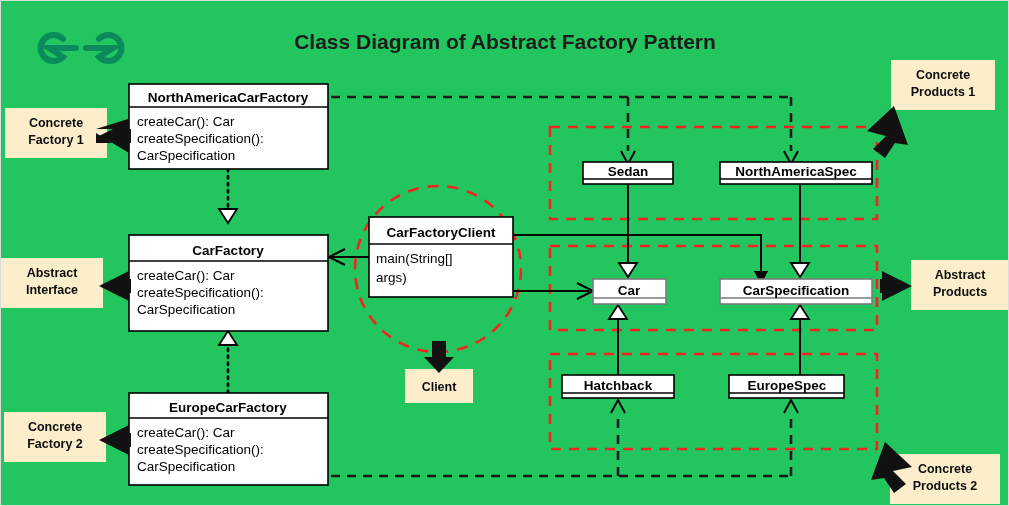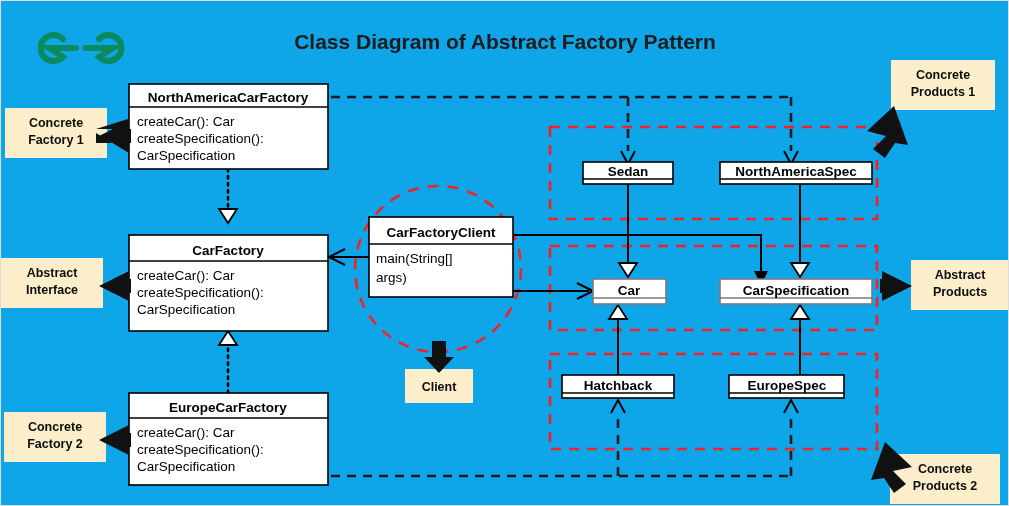--- a/index.html
+++ b/index.html
@@ -4,21 +4,21 @@
 <style>
   html, body {
     margin: 0;
     padding: 0;
     background: #ffffff;
   }
   #canvas {
     position: relative;
     width: 1009px;
     height: 506px;
-    background: #0ea5e9;
+    background: #22c55e;
     border: 1px solid #dcdcdc;
     box-sizing: border-box;
     overflow: hidden;
     font-family: "Liberation Sans", sans-serif;
   }
   #diagram-svg {
     position: absolute;
     left: 0;
     top: 0;
     width: 1009px;

